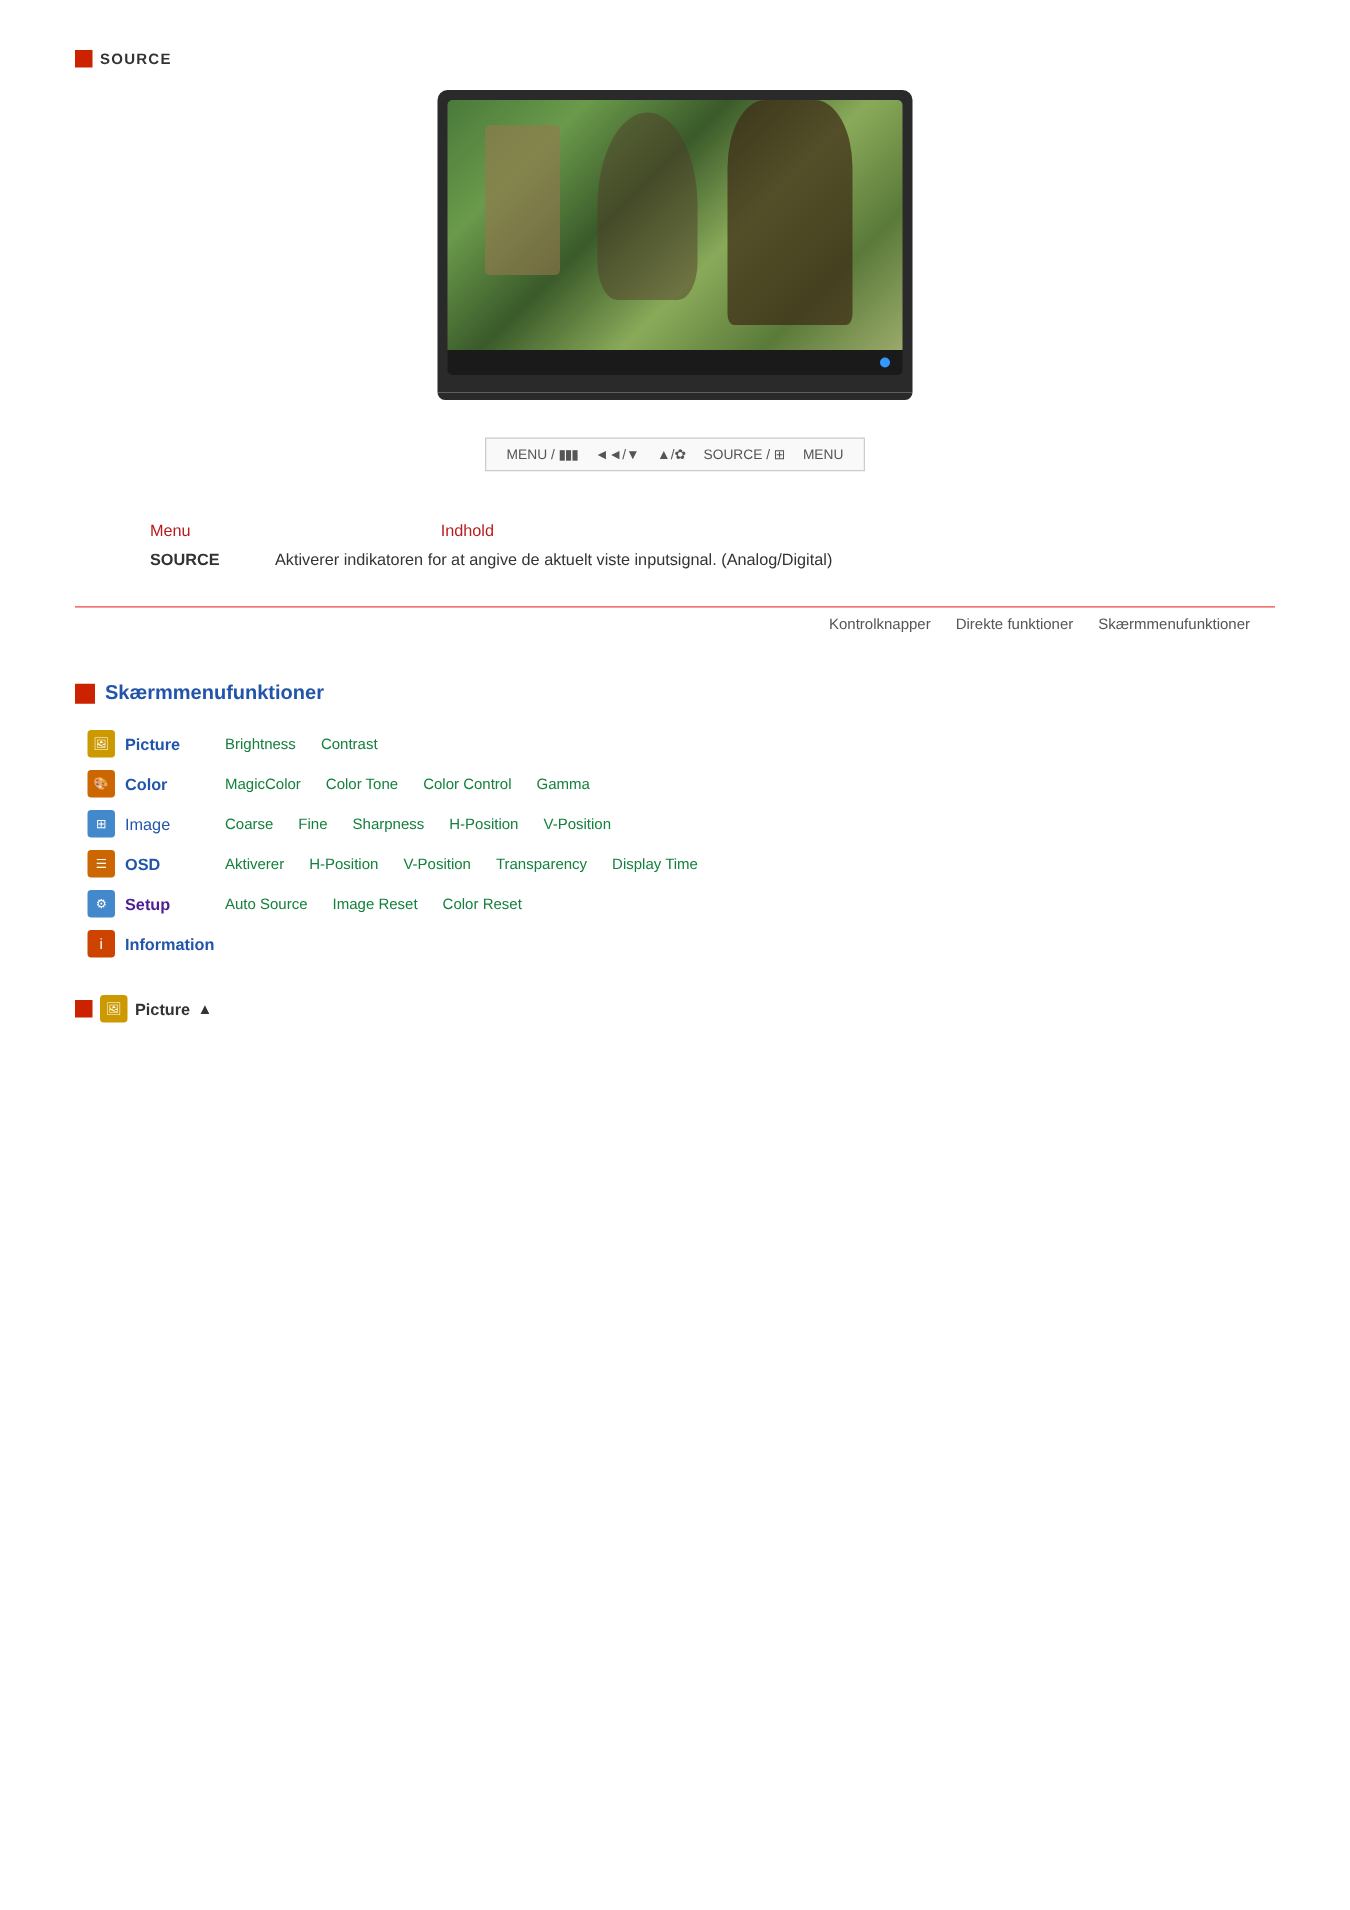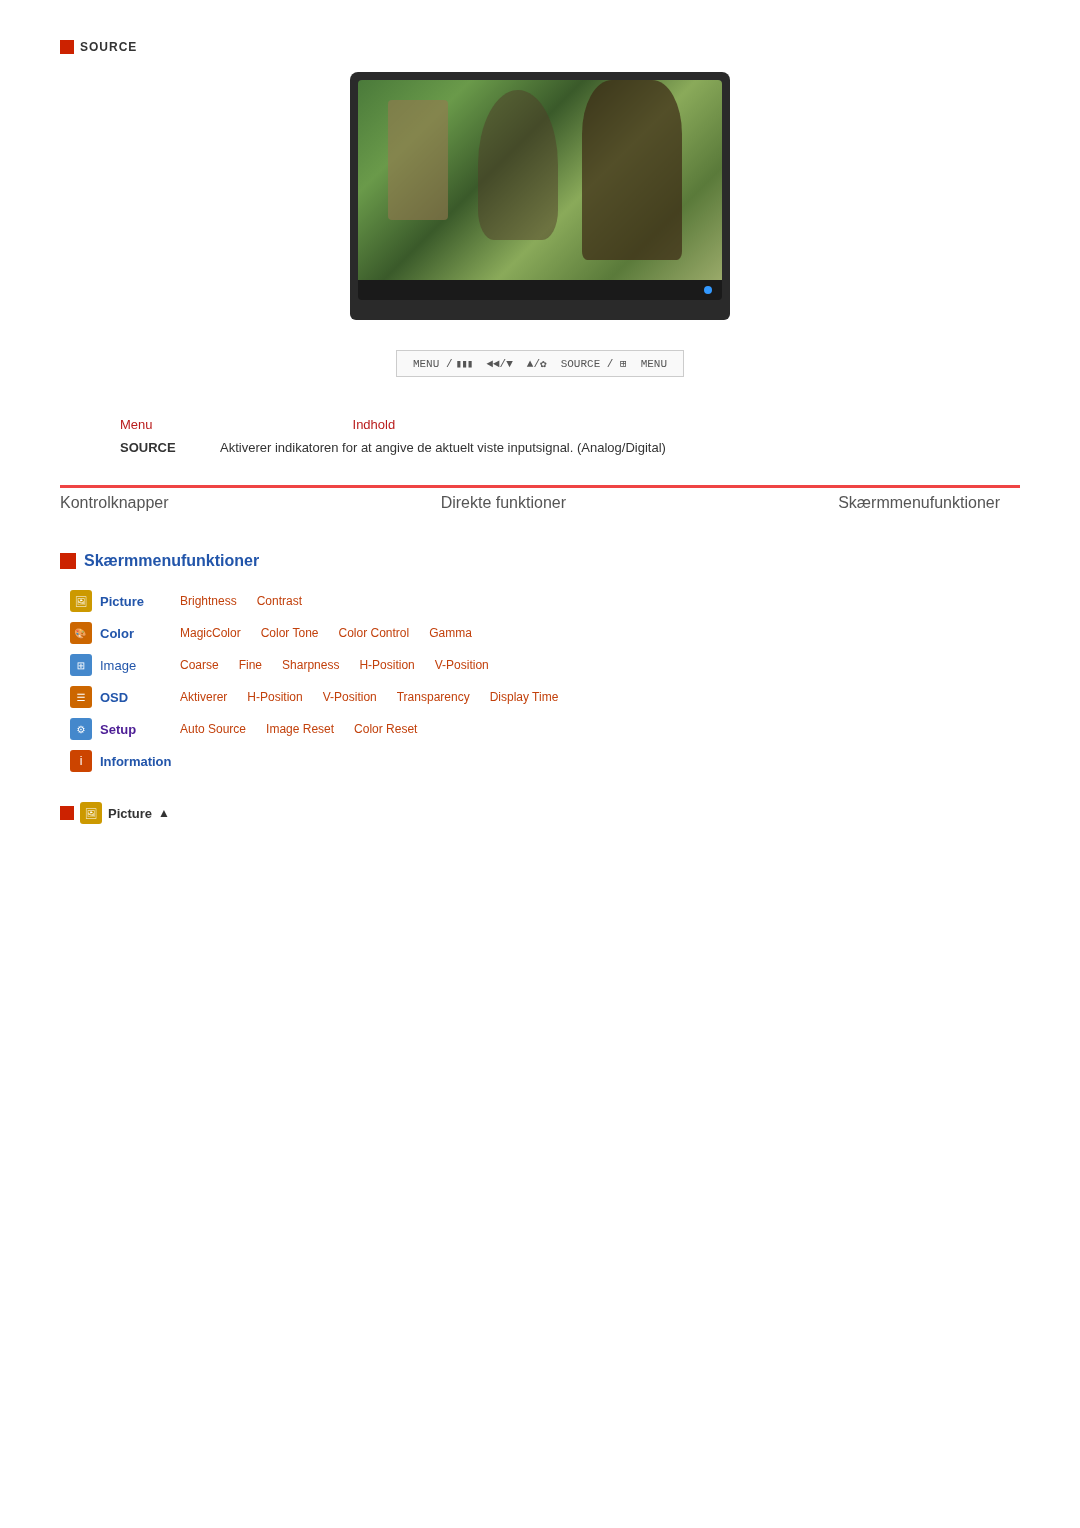--- a/index.html
+++ b/index.html
@@ -113,21 +113,20 @@
     }
     .control-bar {
       border: 1px solid #ccc;
       padding: 6px 16px;
       display: flex;
       align-items: center;
       gap: 14px;
       font-size: 11px;
       color: #555;
       background: #f9f9f9;
-      font-family: Liberation Mono, monospace;
     }
     .control-bar span {
       display: inline-flex;
       align-items: center;
       gap: 3px;
     }
     
     .menu-content-table {
       margin-left: 60px;
       margin-bottom: 30px;
@@ -149,25 +148,25 @@
       width: 80px;
       color: #333;
     }
     .menu-content-table .data-row .content-col {
       color: #333;
       max-width: 500px;
     }
     
     .nav-links {
       display: flex;
-      justify-content: space-between;
+      justify-content: flex-end;
       gap: 20px;
-      font-size: 16px;
+      font-size: 12px;
       color: #555;
-      border-top: 3px solid #ef4444;
+      border-top: 1px solid #ef4444;
       padding-top: 6px;
       margin-bottom: 40px;
       padding-right: 20px;
     }
     .nav-links a {
       color: #555;
       text-decoration: none;
     }
     
     .screen-menu-section {
@@ -220,21 +219,21 @@
       color: #2255aa;
       width: 80px;
       font-size: 13px;
     }
     .menu-items {
       display: flex;
       gap: 20px;
       flex-wrap: wrap;
     }
     .menu-item-link {
-      color: #c2410c;
+      color: #15803d;
       font-size: 12px;
       text-decoration: none;
     }
     
     .picture-header {
       display: flex;
       align-items: center;
       gap: 6px;
       margin-top: 20px;
     }

